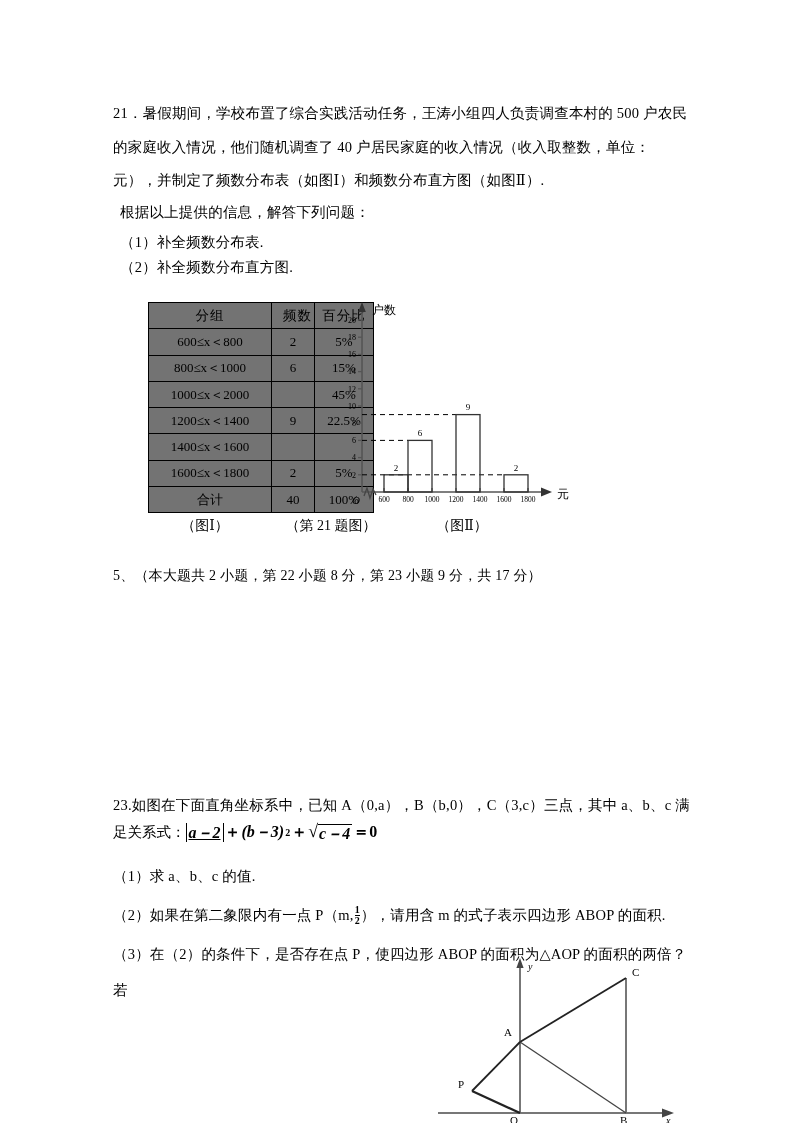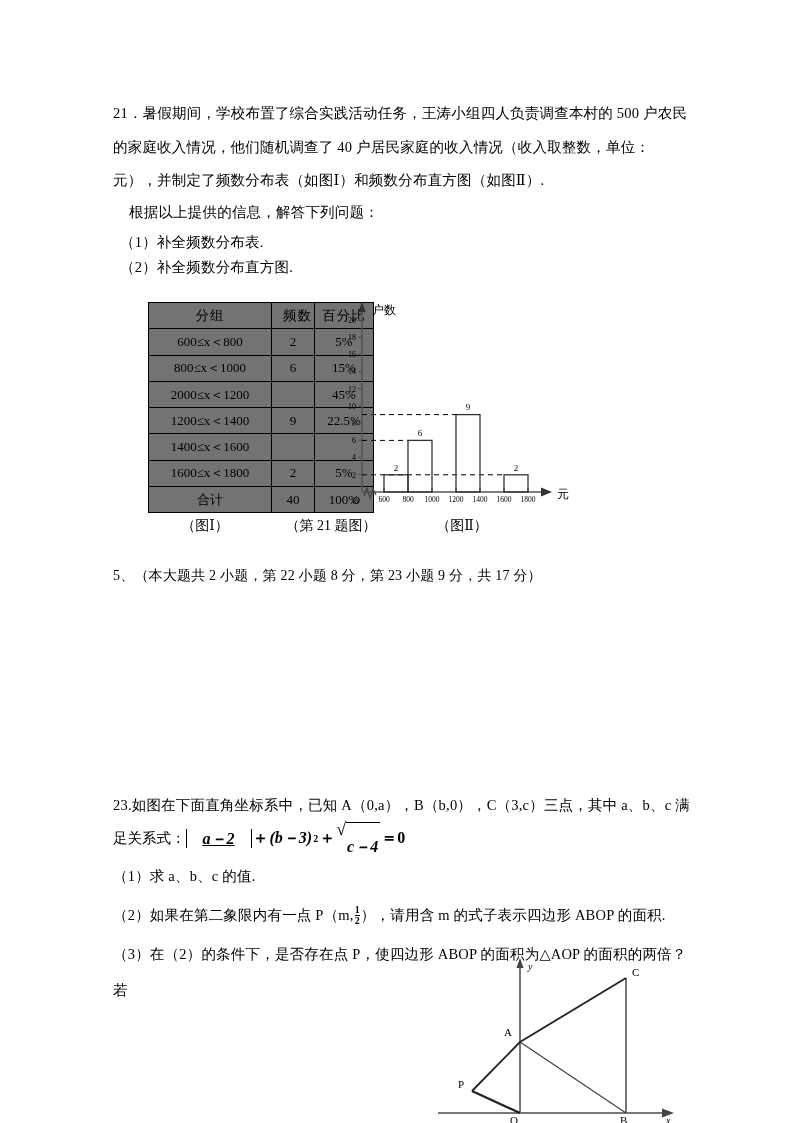--- a/index.html
+++ b/index.html
@@ -33,21 +33,21 @@
   #q21-block {
     left: 113px; top: 97px;
     width: 578px;
     line-height: 33.5px;
   }
   #q21-sub {
     left: 120px; top: 200px;
     width: 575px;
     line-height: 25px;
   }
-  #q21-sub .lead { margin-bottom: 5px; margin-left: 9px; }
+  #q21-sub .lead { margin-bottom: 5px; }
   #q21-sub .item { line-height: 25px; }
 
   
   #freq-table {
     position: absolute;
     left: 148px; top: 302px;
     border-collapse: collapse;
     font-size: 13px;
     background: #737373;
   }
@@ -119,34 +119,34 @@
     font-style: italic;
     font-size: 16px;
     display: inline-flex;
     align-items: center;
     gap: 1px;
   }
   .formula .up { font-style: normal; }
   .abs {
     border-left: 1.6px solid #000;
     border-right: 1.6px solid #000;
-    padding: 0 16px;
+    padding: 0 2px;
     line-height: 19px;
     display: inline-block;
     text-decoration: underline;
   }
   .sup { font-size: 10px; vertical-align: super; font-style: normal; font-weight: bold; }
   .sqrt {
     display: inline-flex;
     align-items: flex-start;
   }
   .sqrt .radical { font-size: 18px; font-style: normal; line-height: 15px; }
   .sqrt .radicand {
     border-top: 1.4px solid #000;
-    padding: 16px 2px 0 1px;
+    padding: 1px 2px 0 1px;
     line-height: 15px;
     text-align: center;
   }
 
   #q23-items {
     left: 113px; top: 857px;
     width: 578px;
     line-height: 39px;
   }
   #q23-last {
@@ -200,21 +200,21 @@
       <td class="rng">600≤x＜800</td>
       <td>2</td>
       <td>5%</td>
     </tr>
     <tr>
       <td class="rng">800≤x＜1000</td>
       <td>6</td>
       <td>15%</td>
     </tr>
     <tr>
-      <td class="rng">2000≤x＜1200</td>
+      <td class="rng">1000≤x＜2000</td>
       <td></td>
       <td>45%</td>
     </tr>
     <tr>
       <td class="rng">1200≤x＜1400</td>
       <td>9</td>
       <td>22.5%</td>
     </tr>
     <tr>
       <td class="rng">1400≤x＜1600</td>

